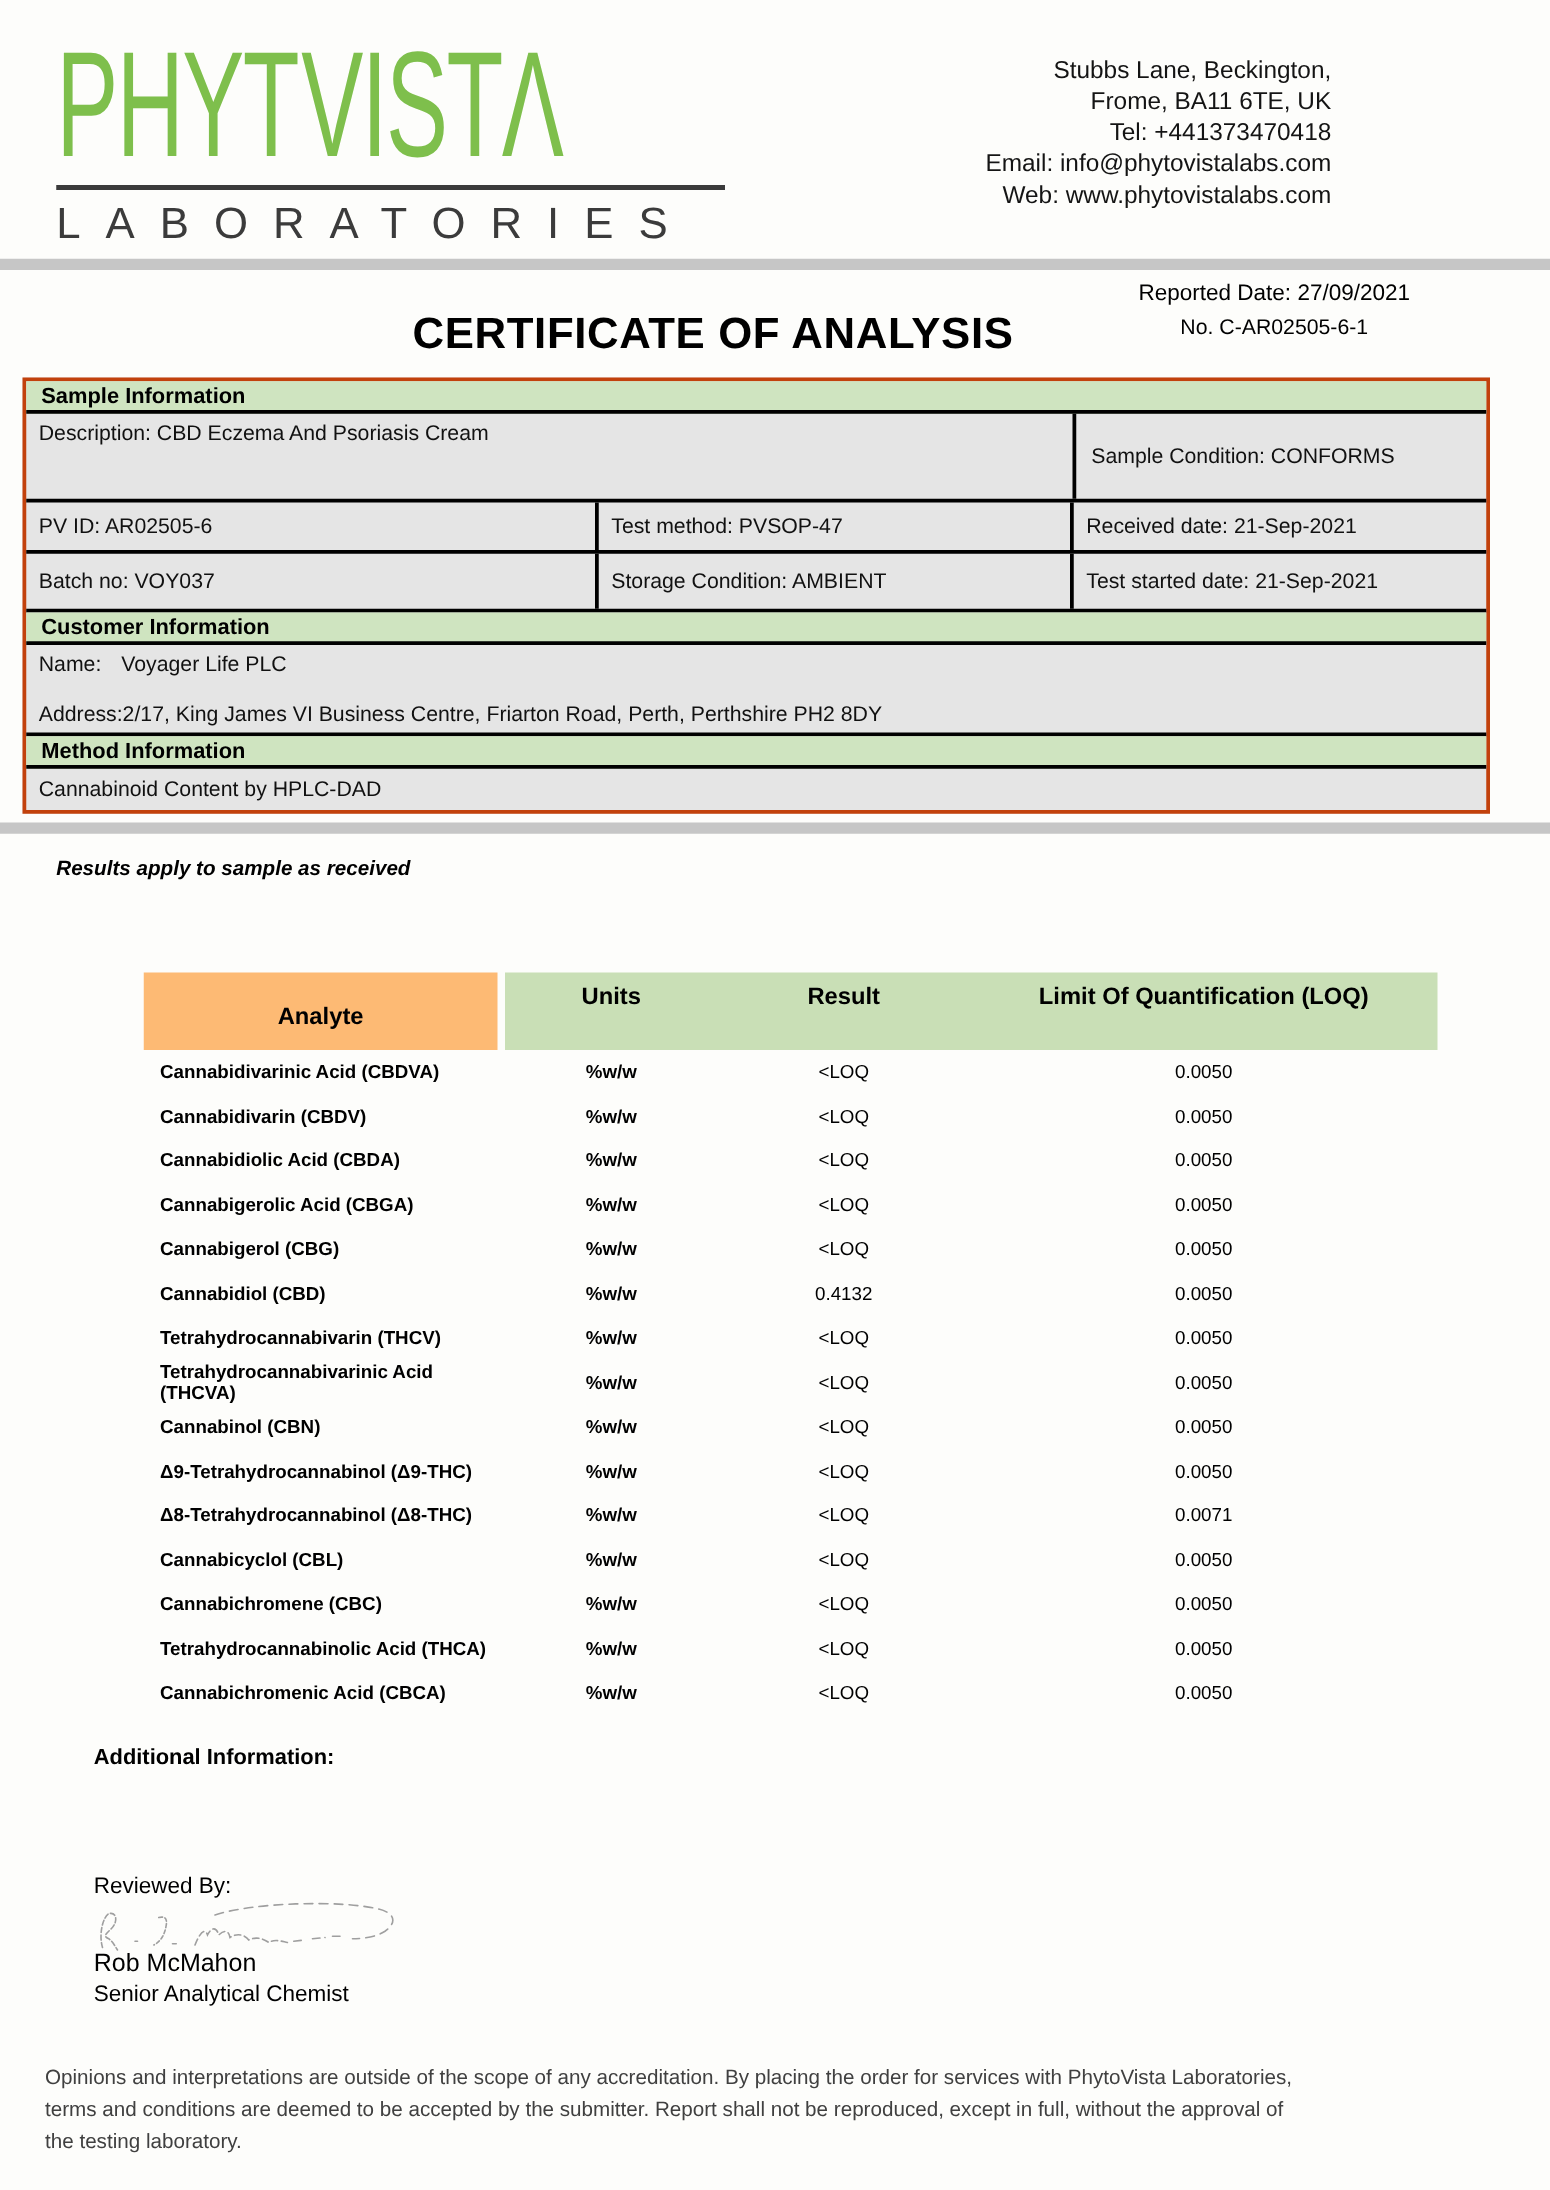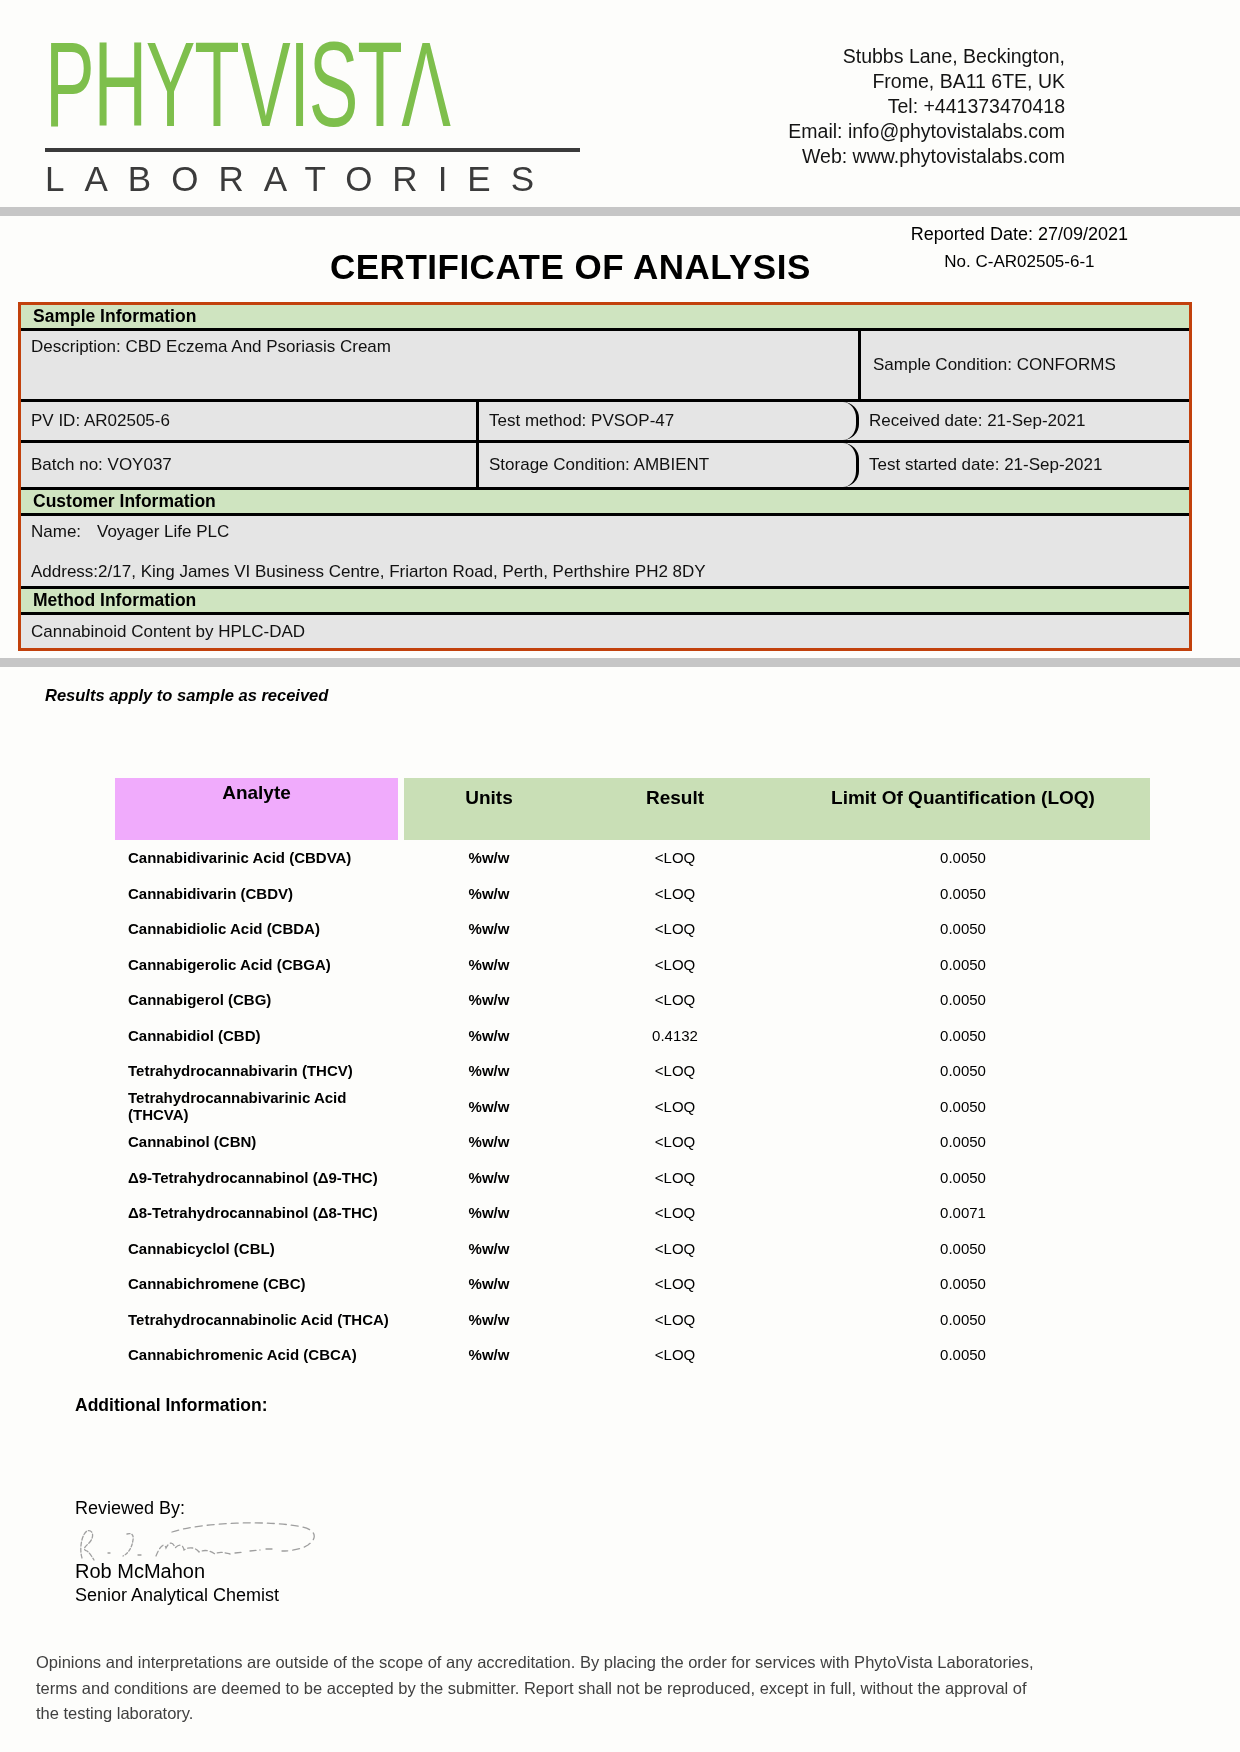--- a/index.html
+++ b/index.html
@@ -33,37 +33,37 @@
   
   .info{position:absolute;top:302px;left:18px;width:1168px;border:3px solid #c2410c;background:#e5e5e5;}
   .ibar{height:23px;line-height:23px;background:#cfe4c0;font-weight:bold;font-size:17.5px;
         padding-left:12px;border-bottom:3px solid #000;color:#000;}
   .idesc{display:flex;height:68px;border-bottom:3px solid #000;font-size:17px;}
   .idesc-left{width:840px;border-right:3px solid #000;padding:6px 10px;box-sizing:border-box;}
   .idesc-right{flex:1;display:flex;align-items:center;padding-left:12px;}
   .irow{display:flex;height:38px;border-bottom:3px solid #000;font-size:17px;}
   .irow.tall{height:44px;}
   .irow .ic1{width:458px;border-right:3px solid #000;display:flex;align-items:center;padding-left:10px;box-sizing:border-box;}
-  .irow .ic2{width:380px;border-right:3px solid #000;display:flex;align-items:center;padding-left:10px;box-sizing:border-box;border-radius:16px;}
+  .irow .ic2{width:380px;border-right:3px solid #000;display:flex;align-items:center;padding-left:10px;box-sizing:border-box;}
   .irow .ic3{flex:1;display:flex;align-items:center;padding-left:10px;}
   .icust{height:62px;border-bottom:3px solid #000;padding:4px 10px;font-size:17px;box-sizing:content-box;}
   .kv{display:flex;}
   .kv .k{min-width:66px;}
   .kv.name{margin-top:2px;}
   .kv.addr{margin-top:20px;}
   .imeth{height:33px;display:flex;align-items:center;padding-left:10px;font-size:17px;}
 
   
   .results-note{position:absolute;top:686px;left:45px;font-size:16.5px;font-weight:bold;
                 font-style:italic;color:#000;}
 
   
   .results{position:absolute;top:778px;left:115px;width:1035px;}
   .thead{display:flex;height:62px;font-weight:bold;font-size:19px;color:#000;}
-  .th-analyte{width:283px;background:#f0abfc;text-align:center;padding-top:4px;box-sizing:border-box;margin-right:6px;}
+  .th-analyte{width:283px;background:#fdba74;text-align:center;padding-top:25px;box-sizing:border-box;margin-right:6px;}
   .th-rest{flex:1;display:flex;background:#c9dfb6;padding-top:9px;box-sizing:border-box;}
   .th-units{width:170px;text-align:center;}
   .th-result{width:202px;text-align:center;}
   .th-loq{flex:1;text-align:center;}
   .trow{display:flex;height:35.5px;align-items:center;font-size:15px;color:#000;}
   .tcell.c-analyte{width:289px;padding-left:13px;font-weight:bold;box-sizing:border-box;}
   .tcell.c-units{width:170px;text-align:center;font-weight:bold;}
   .tcell.c-result{width:202px;text-align:center;}
   .tcell.c-loq{flex:1;text-align:center;}
 

